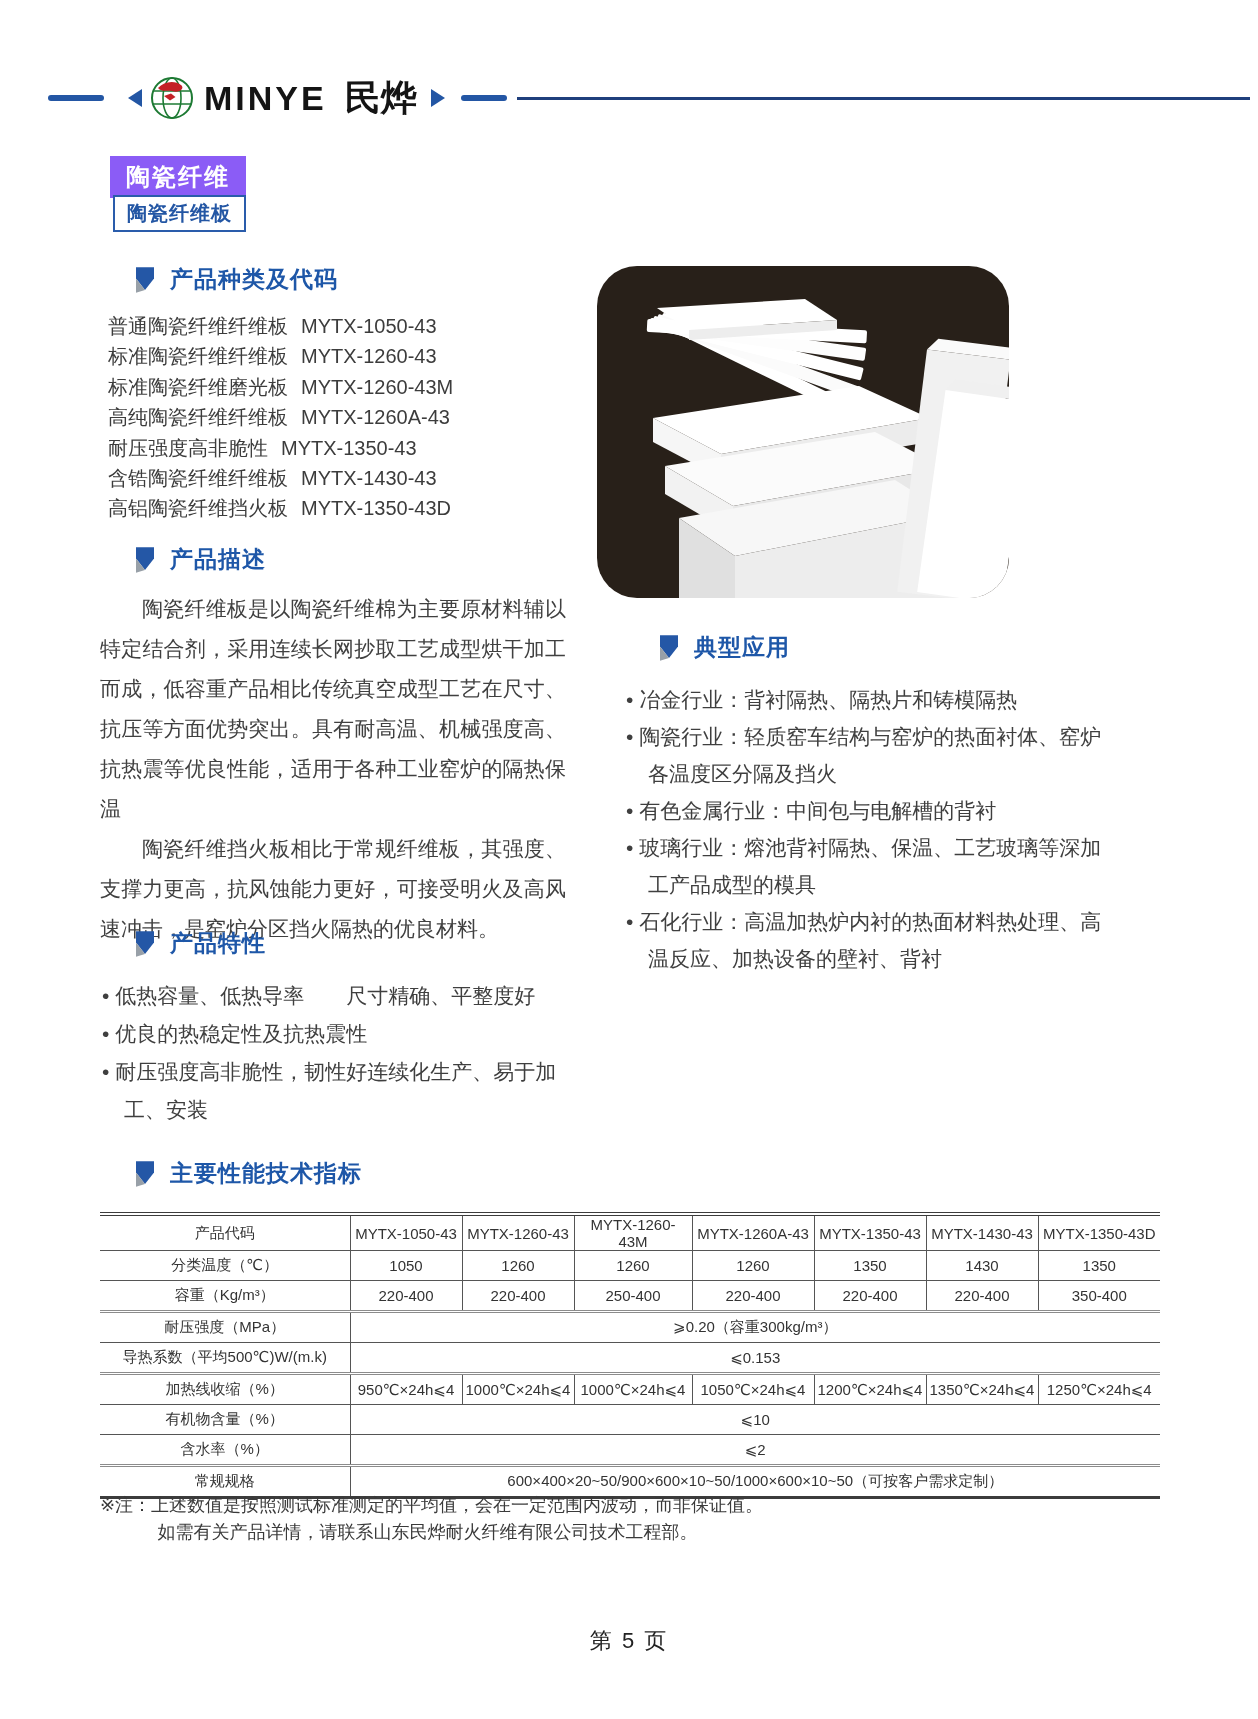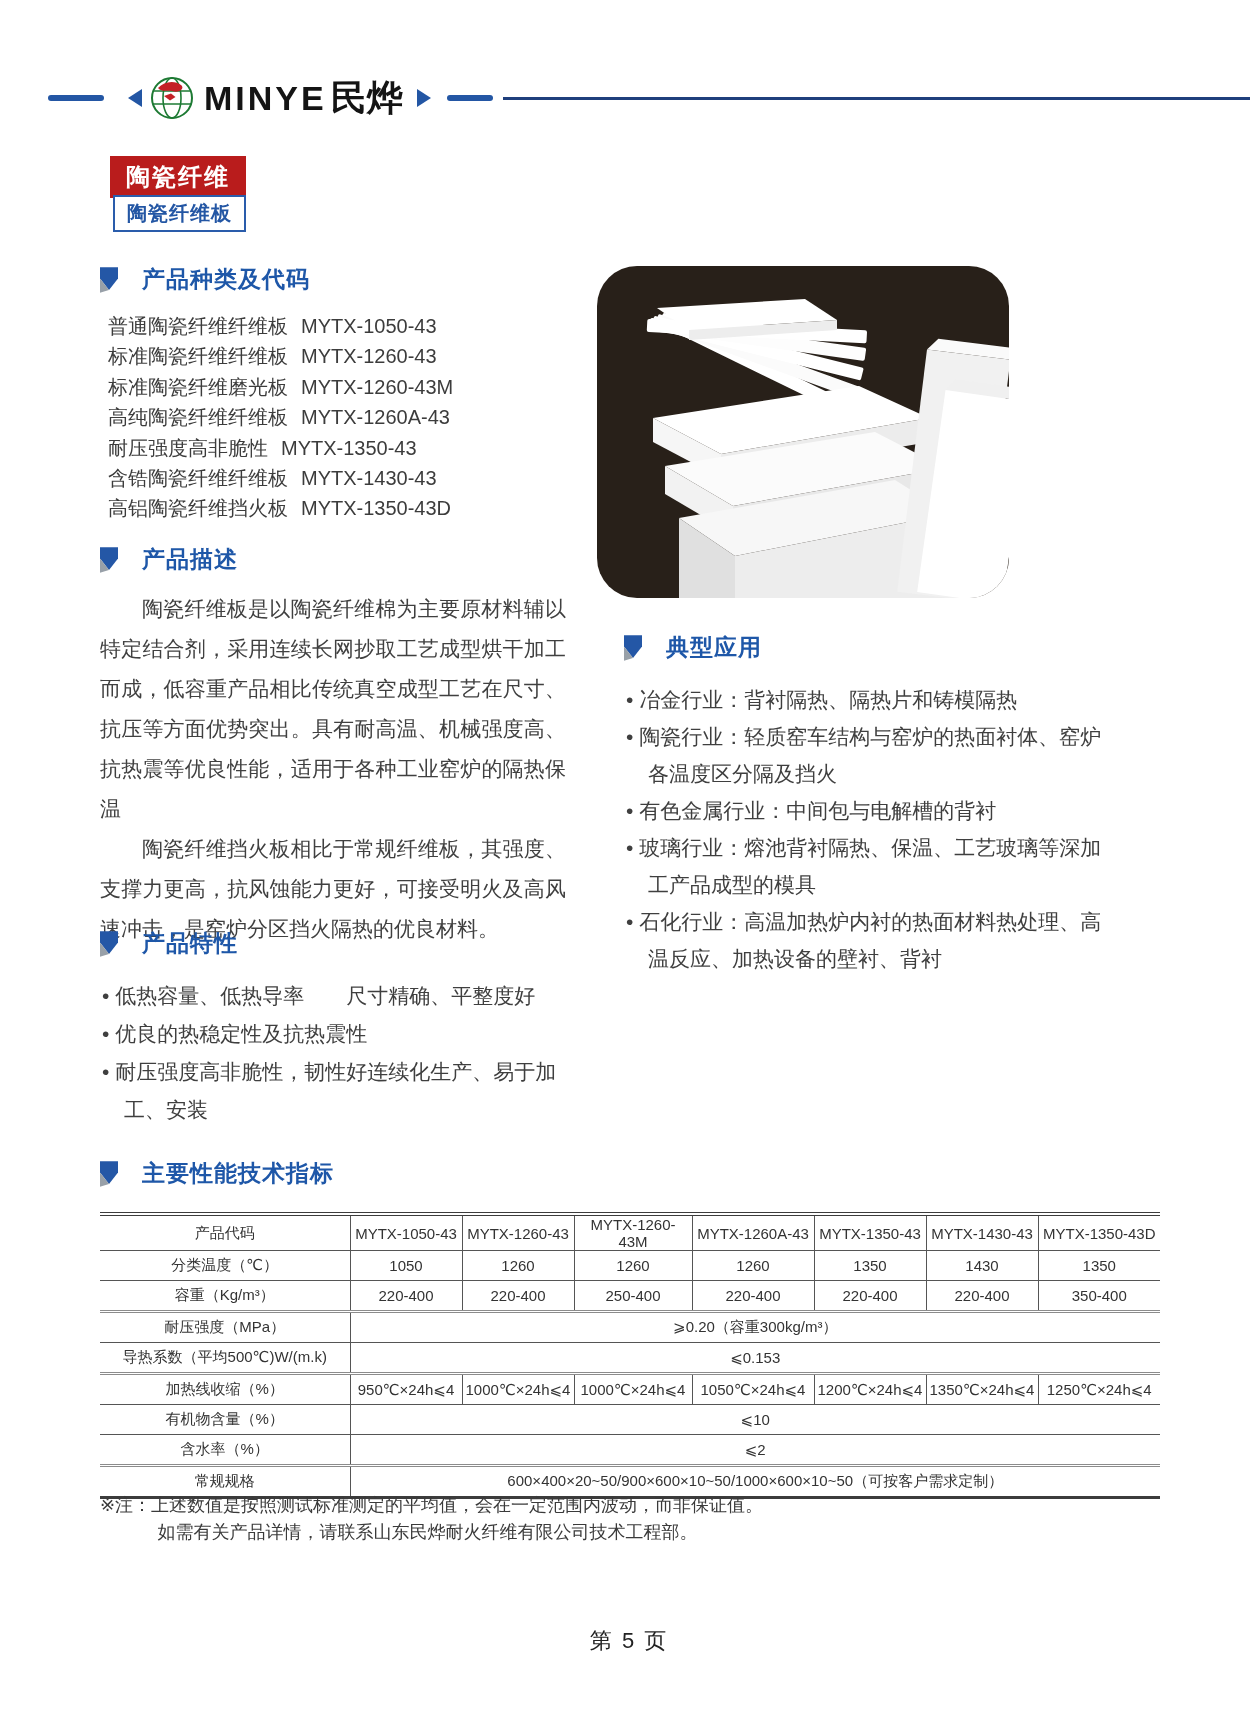--- a/index.html
+++ b/index.html
@@ -9,29 +9,29 @@
     overflow:hidden;
   }
   
   .header{position:absolute;left:48px;top:74px;right:8px;height:48px;display:flex;align-items:center;}
   .hbar{width:56px;height:6px;background:#2356a4;border-radius:3px;}
   .hbar2{width:46px;margin-right:10px;}
   .tri{width:0;height:0;border-style:solid;}
   .tri-l{border-width:9px 14px 9px 0;border-color:transparent #2356a4 transparent transparent;margin:0 8px 0 24px;}
   .tri-r{border-width:9px 0 9px 14px;border-color:transparent transparent transparent #2356a4;margin:0 16px 0 14px;}
   .brand-en{font-size:34px;font-weight:900;color:#141414;letter-spacing:3px;margin-left:10px;}
-  .brand-cn{font-size:36px;font-weight:900;color:#141414;margin-left:4px;font-family:"DejaVu Sans",sans-serif;}
+  .brand-cn{font-size:36px;font-weight:900;color:#141414;margin-left:18px;font-family:"DejaVu Sans",sans-serif;}
   .hline{flex:1;height:3px;background:#1f3f7c;}
   
-  .cat-box{position:absolute;left:110px;top:156px;background:#b91c1c;color:#fff;
+  .cat-box{position:absolute;left:110px;top:156px;background:#8b5cf6;color:#fff;
     font-size:24px;font-weight:bold;padding:5px 16px;letter-spacing:2px;}
   .sub-box{position:absolute;left:113px;top:195px;border:2px solid #2a5cab;color:#2356a4;background:#fff;
     font-size:20px;padding:3px 12px;letter-spacing:1px;font-weight:bold;}
   
-  .sec-head{display:flex;align-items:center;gap:24px;color:#1e57a8;font-size:23px;font-weight:bold;letter-spacing:1px;}
+  .sec-head{display:flex;align-items:center;gap:16px;color:#1e57a8;font-size:23px;font-weight:bold;letter-spacing:1px;margin-left:36px;}
   .mk{flex:0 0 auto;}
   
   .abs{position:absolute;}
   .col-left{left:100px;width:466px;}
   .types{top:264px;}
   .plist{list-style:none;margin:16px 0 0 8px;padding:0;font-size:20px;color:#3c3c3c;}
   .plist li{line-height:30.4px;white-space:nowrap;}
   .pcode{margin-left:13px;}
   .desc{top:544px;}
   .para{margin:0;font-size:21px;line-height:40px;text-align:justify;text-indent:2em;color:#404040;}

